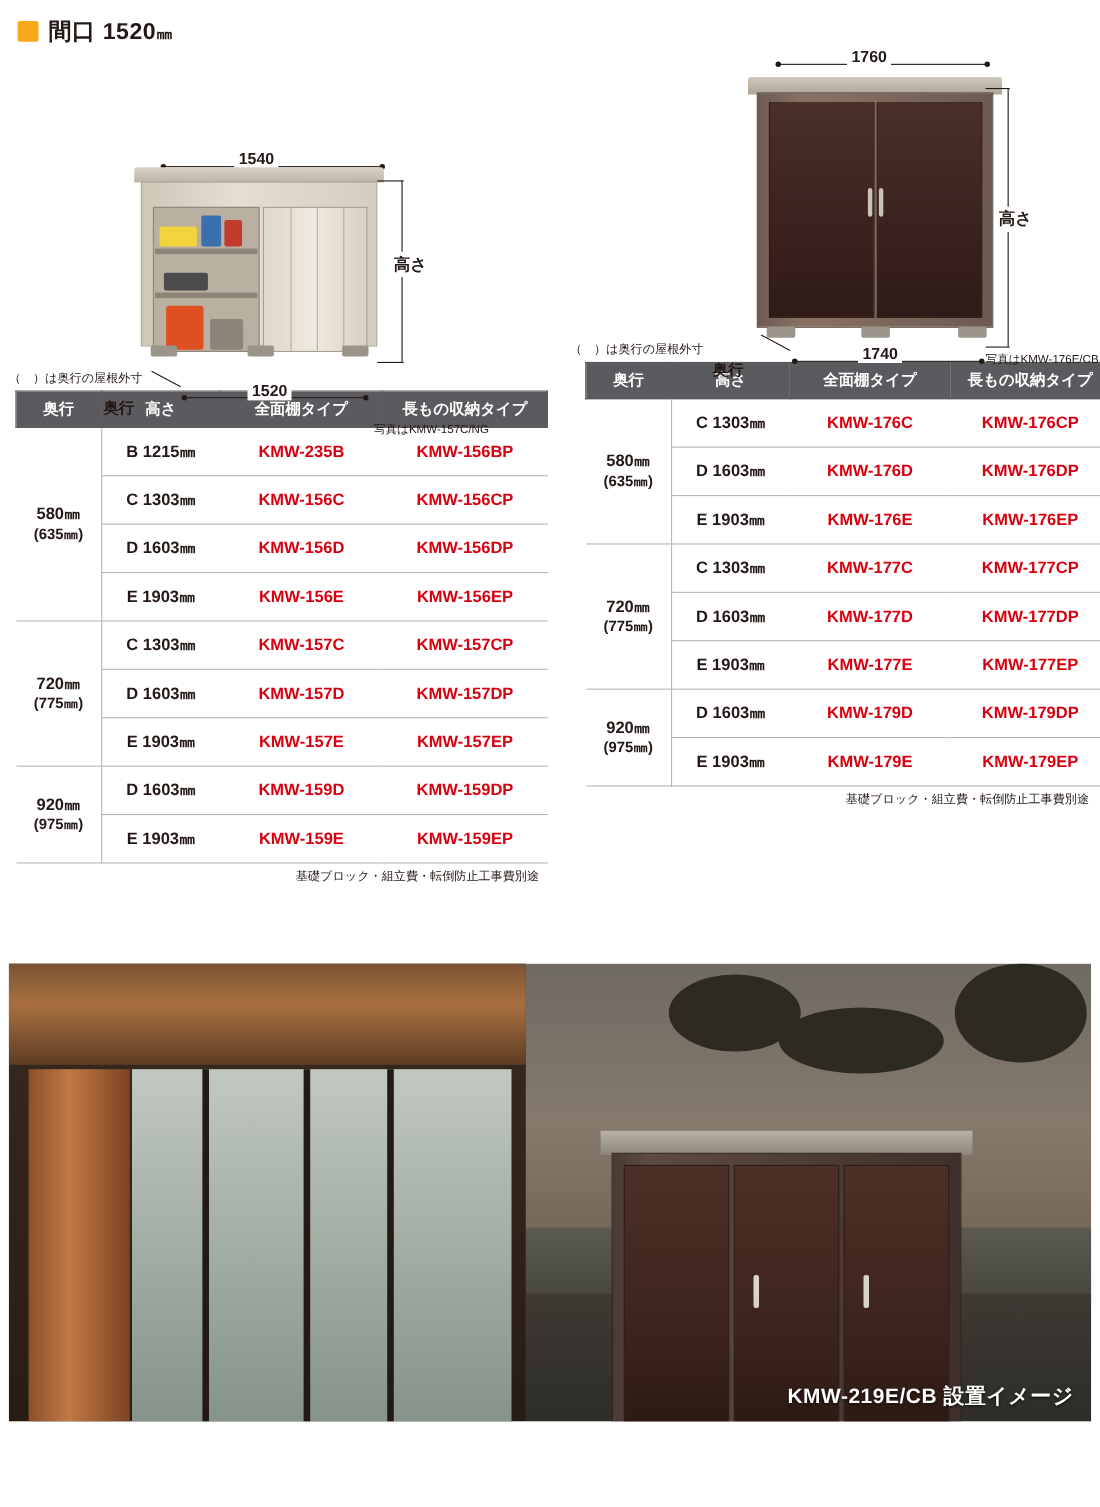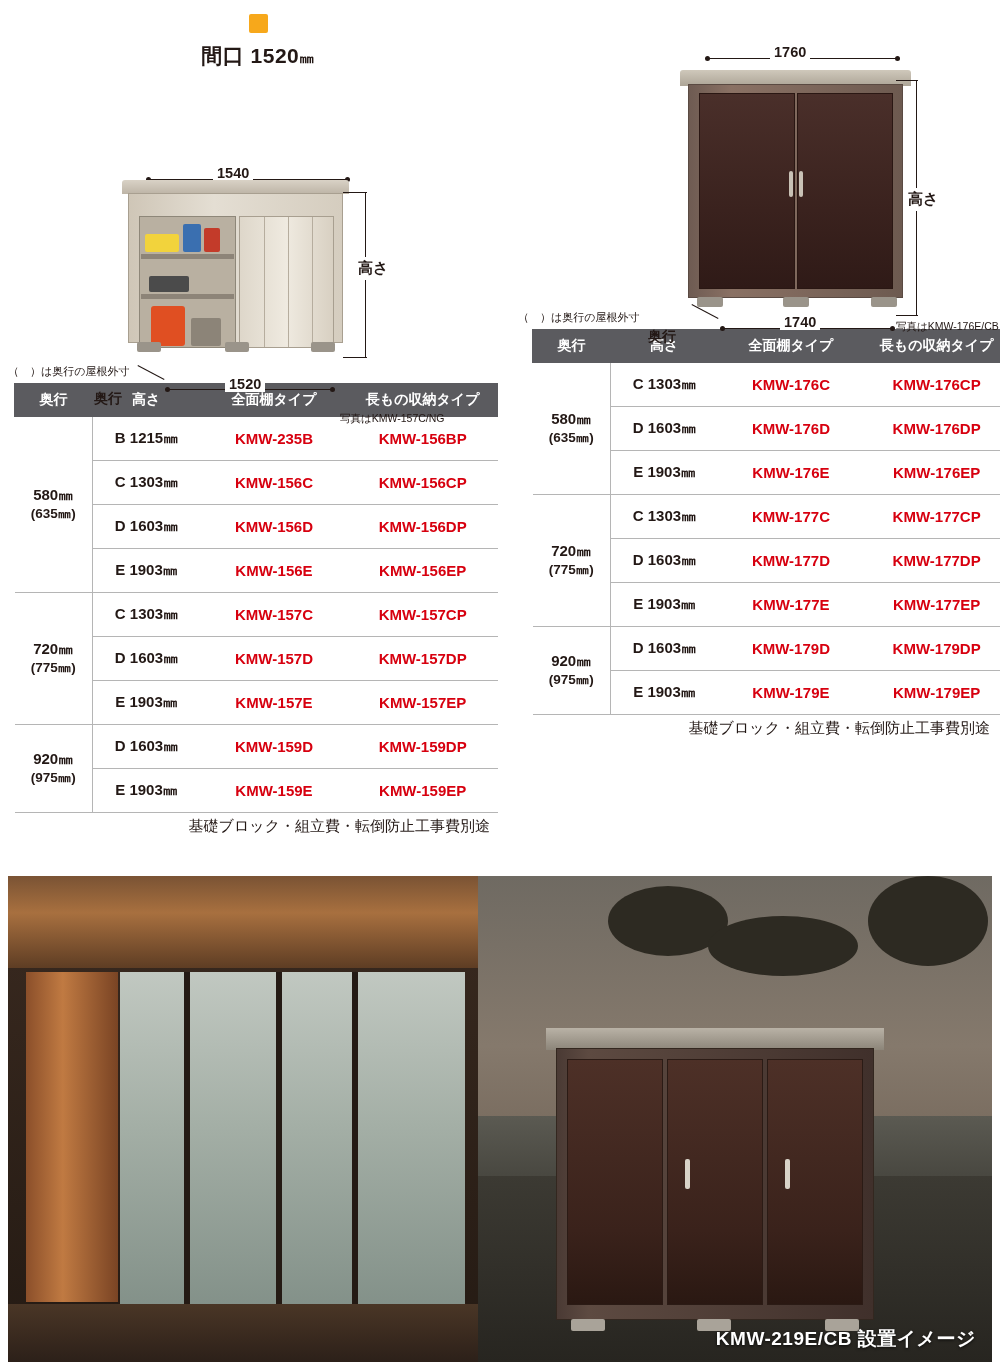--- a/index.html
+++ b/index.html
@@ -15,21 +15,21 @@
   }
   .page { position: relative; width: 1000px; height: 1370px; }
 
   
   .columns { display: flex; width: 1000px; padding: 8px 0 0 0; }
   .col { width: 500px; position: relative; }
   .col-left { padding-left: 8px; }
   .col-right { padding-left: 18px; }
 
   
-  .sec-head { display: flex; align-items: center; gap: 9px; margin: 6px 0 2px 8px; flex-direction: column; }
+  .sec-head { display: flex; align-items: center; gap: 9px; margin: 6px 0 2px 8px; }
   .sq { width: 19px; height: 19px; background: #F7A81B; border-radius: 2px; display:block; }
   .sec-title { font-size: 21px; font-weight: bold; letter-spacing: .5px; color: #231815; }
   .sec-title .unit { font-size: 15px; }
 
   
   .fig { position: relative; height: 290px; }
   .fig-right { height: 300px; }
 
   
   .dimline { position: absolute; background: #231815; }
@@ -69,25 +69,25 @@
   }
   table.spec td {
     border-bottom: 1px solid #b5b5b5;
     padding: 12px 4px; text-align: center; font-size: 15px; font-weight: bold;
     color: #231815; background: #fff;
   }
   table.spec td.code { color: #D7000F; }
   table.spec td.depth { border-right: 1px solid #b5b5b5; }
   td.sep-top { border-top: 1px solid #5b5b5f; }
   .depth-sub { display:block; font-size: 13.5px; }
-  .tbl-note { text-align: right; font-size: 15px; margin: 4px 10px 0 0; color:#231815; }
+  .tbl-note { text-align: right; font-size: 11px; margin: 4px 10px 0 0; color:#231815; }
   .roof-note { font-size: 11px; margin: 2px 14px 4px 0; }
 
   
-  .photo { position: absolute; left: 8px; top: 876px; width: 984px; height: 486px; overflow: hidden; }
+  .photo { position: absolute; left: 8px; top: 876px; width: 984px; height: 416px; overflow: hidden; }
   .ph-sky { position:absolute; inset:0; background: linear-gradient(180deg,#6f6a62 0%, #85796c 35%, #6d5f52 70%, #4b4239 100%); }
   .ph-house { position:absolute; left:0; top:0; width:470px; height:486px; background: linear-gradient(180deg,#3a2a20,#241a13); }
   .ph-eave { position:absolute; left:0; top:0; width:470px; height:92px; background: linear-gradient(180deg,#7a5334,#a8703f 40%,#5e3d24); }
   .ph-wood { position:absolute; left:18px; top:96px; width:92px; height:330px; background: linear-gradient(90deg,#8b4f2a,#c07a42 40%,#7a4424); }
   .ph-glass { position:absolute; left:112px; top:96px; width:345px; height:340px; background: linear-gradient(180deg,#cdd6cf 0%, #aebbb2 45%, #8a9a92 100%); opacity:.92; }
   .ph-mull { position:absolute; top:96px; width:6px; height:340px; background:#241a14; }
   .ph-floor { position:absolute; left:0; top:428px; width:470px; height:58px; background: linear-gradient(180deg,#4a3626,#2c2019); }
   .ph-yard { position:absolute; left:470px; top:300px; width:514px; height:186px; background: linear-gradient(180deg,#3c3a33,#272520); }
   .ph-wall { position:absolute; left:470px; top:240px; width:514px; height:72px; background: linear-gradient(180deg,#5b5a52,#45443d); }
   .ph-tree { position:absolute; border-radius:50%; background:#2d2a22; }

